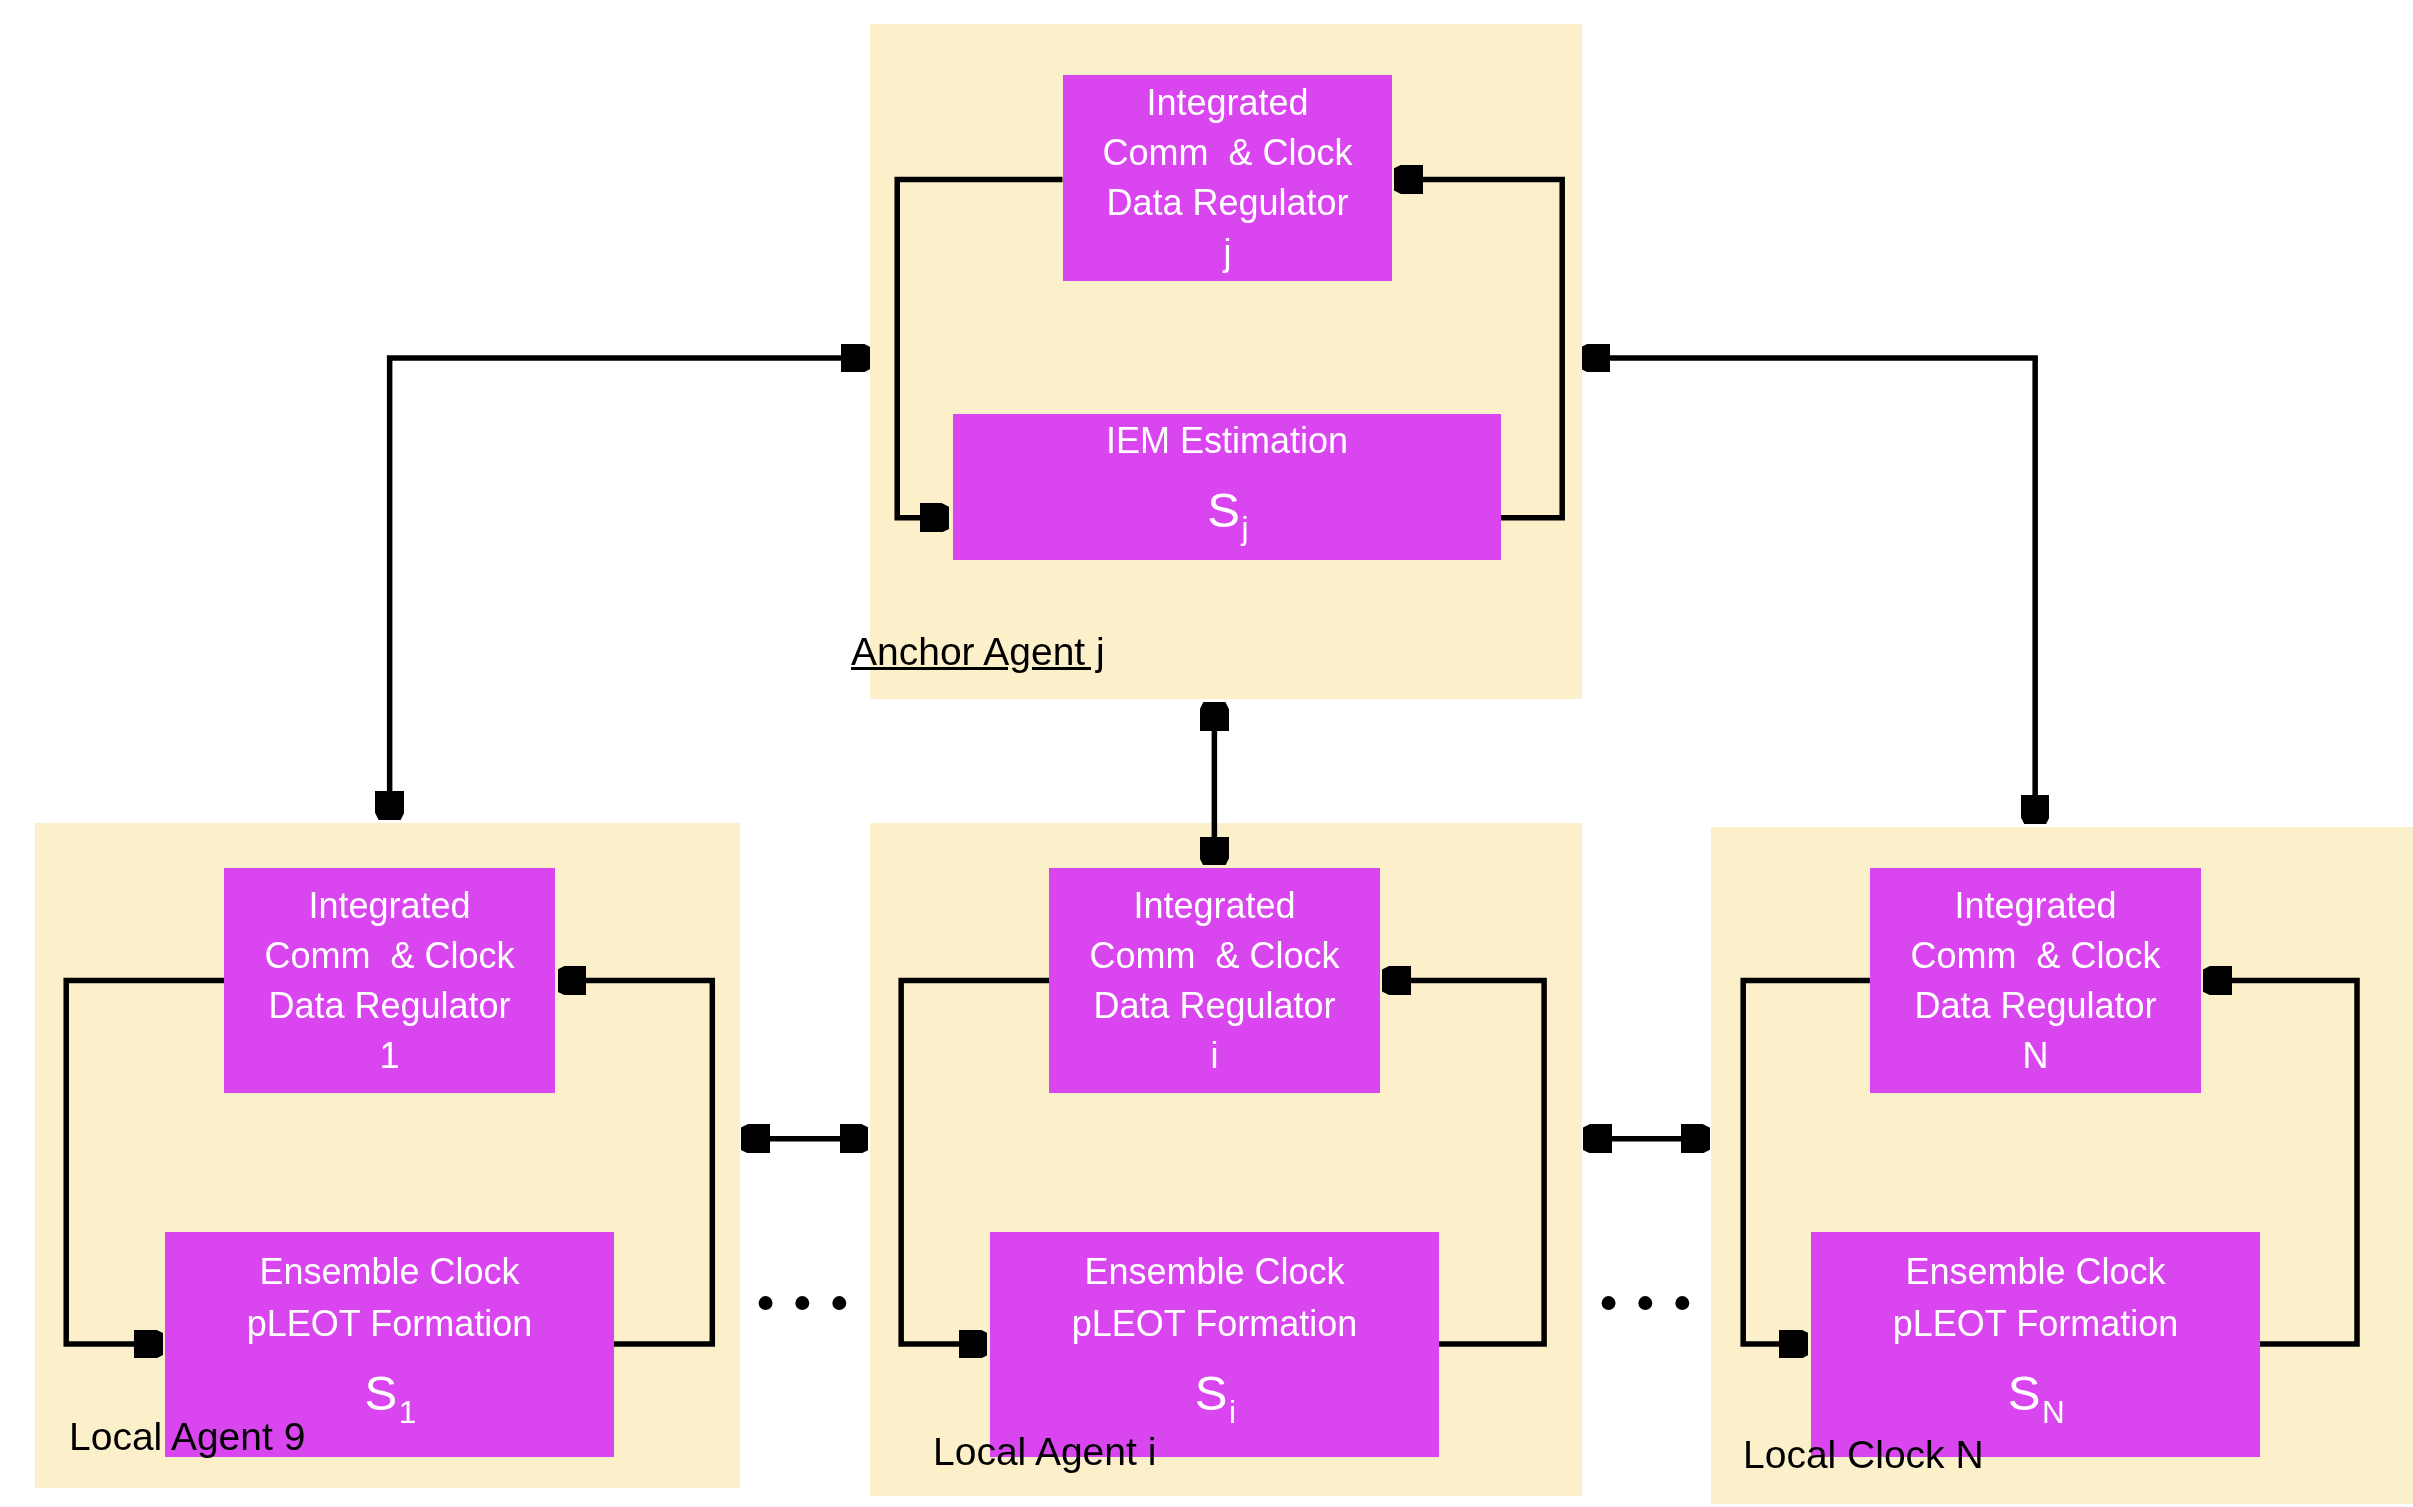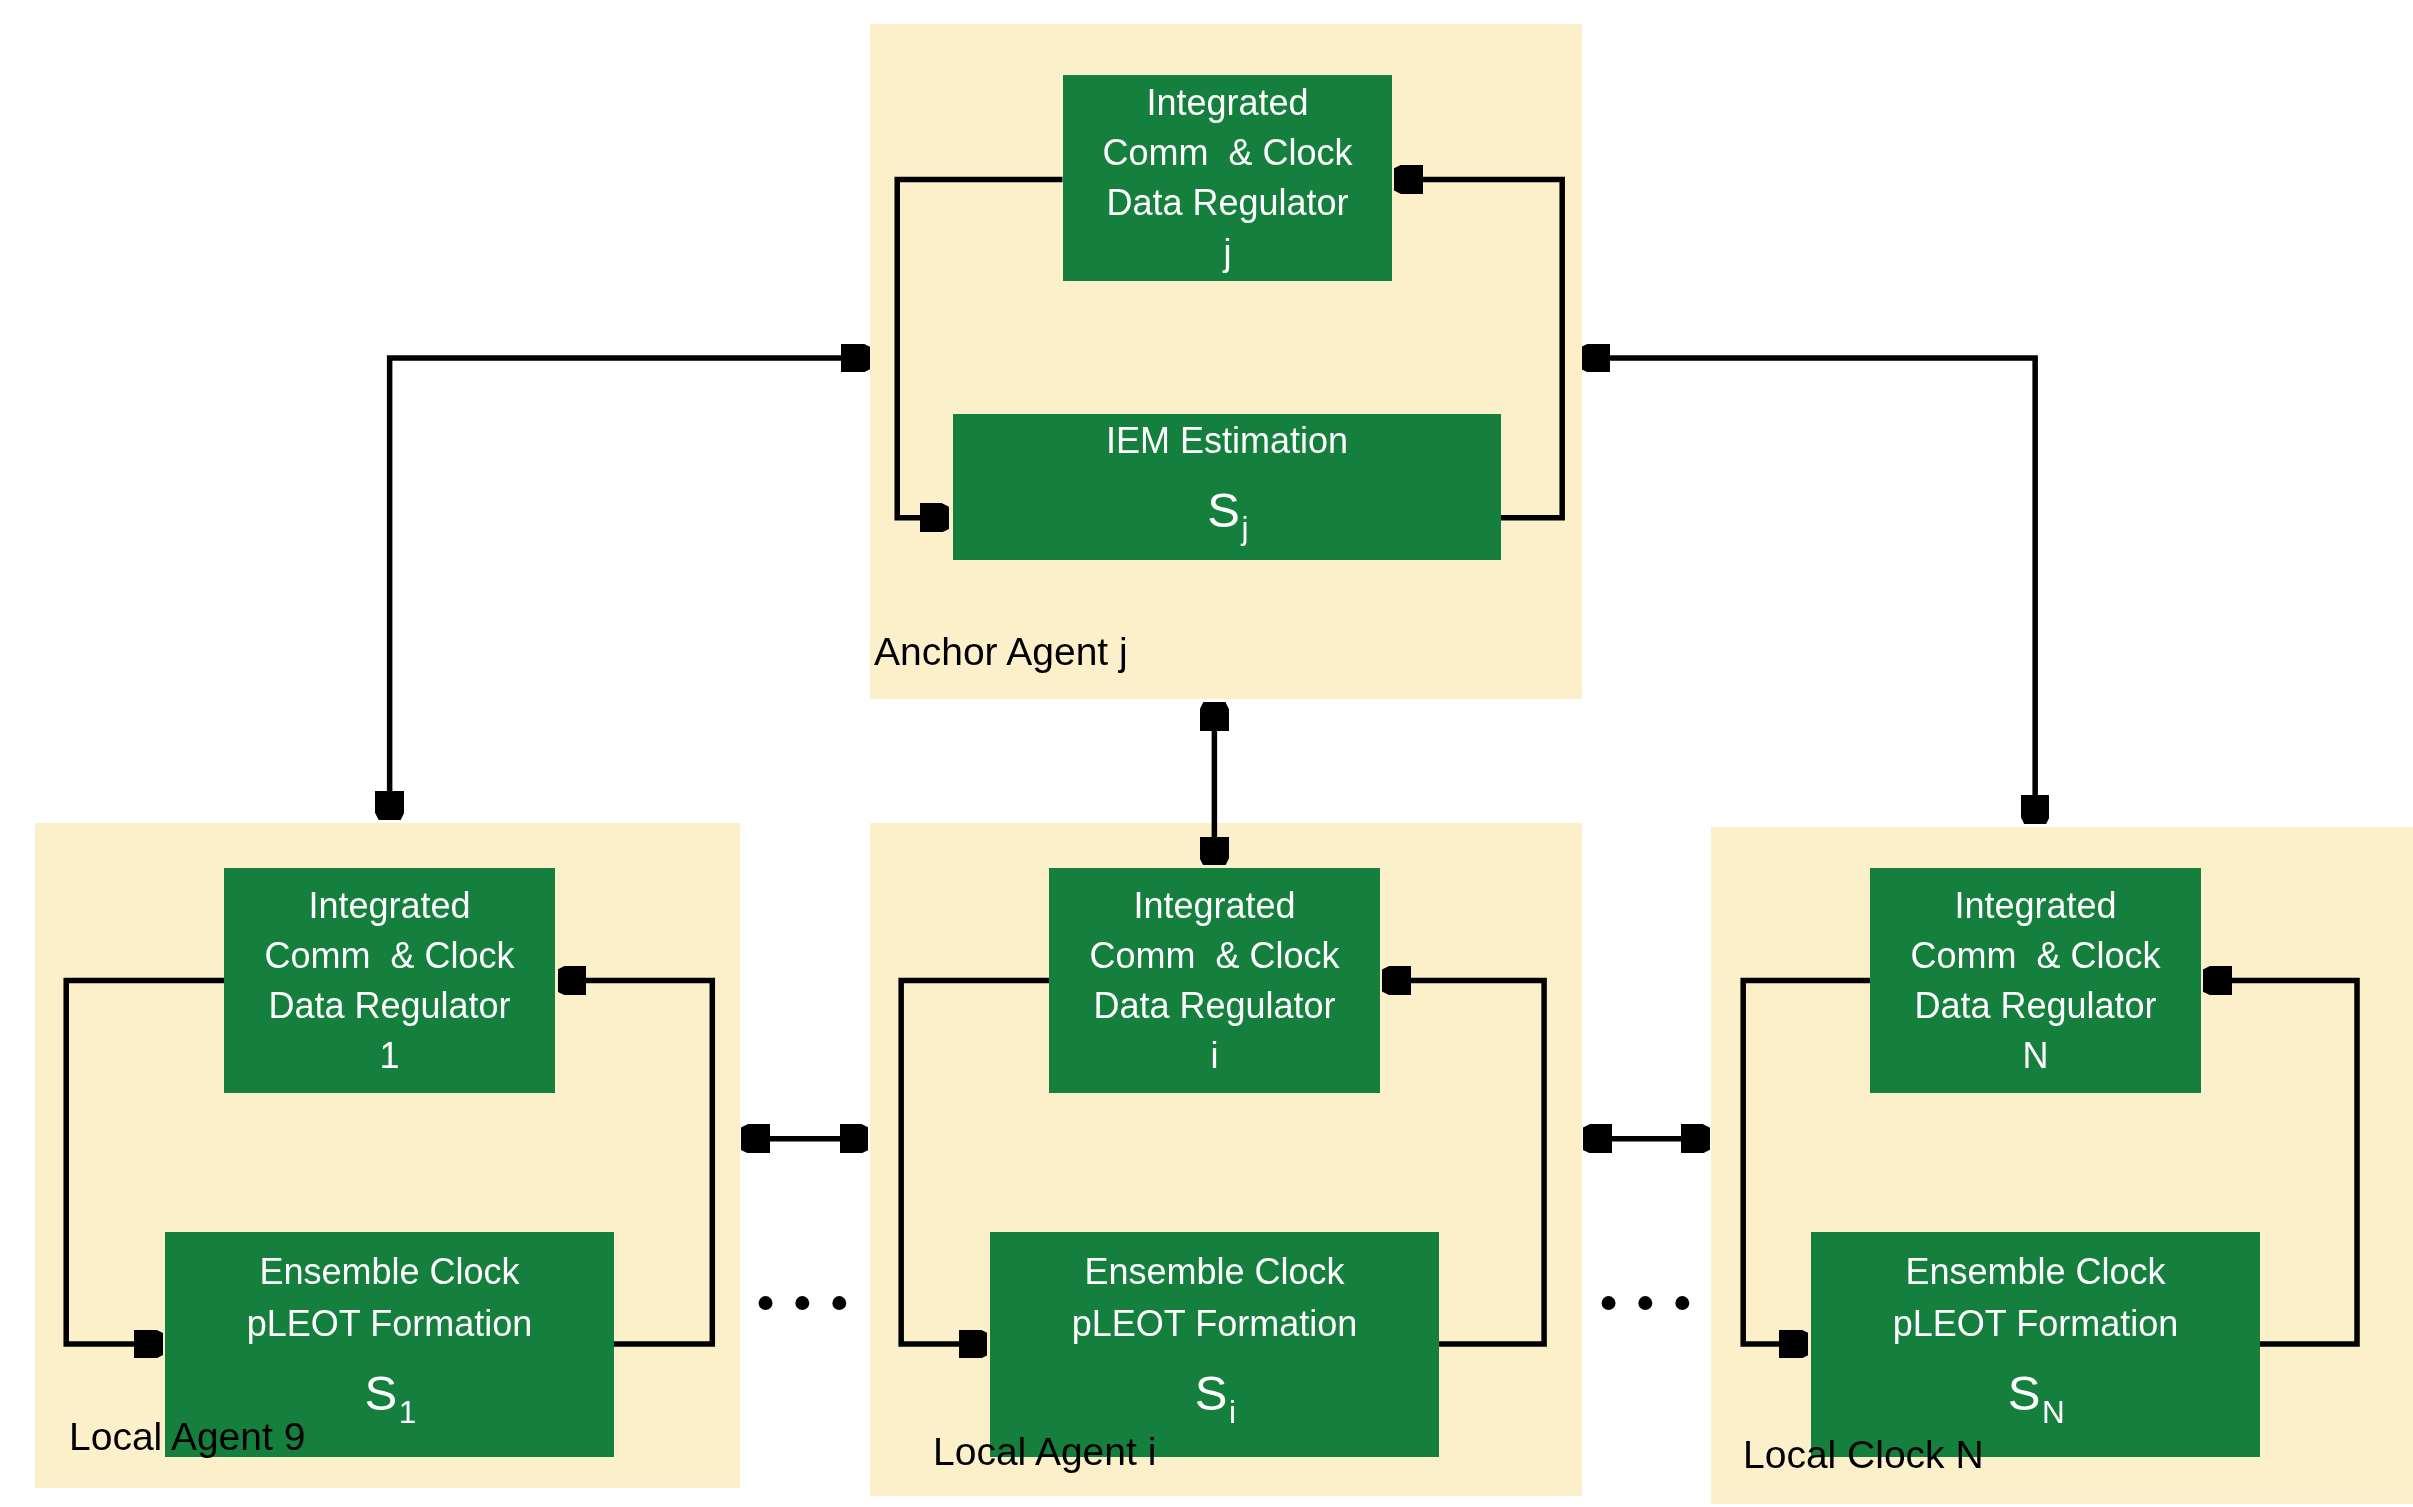--- a/index.html
+++ b/index.html
@@ -12,21 +12,21 @@
     overflow: hidden;
   }
   .panel { position: absolute; background: #FCF0CA; }
   #panel-anchor { left: 870px; top: 23.6px;   width: 712px; height: 675px; }
   #panel-a1     { left: 35px;   top: 823px; width: 705px; height: 665px; }
   #panel-ai     { left: 870px; top: 823px; width: 712px; height: 673px; }
   #panel-aN     { left: 1711px; top: 827px; width: 702px; height: 677px; }
 
   .block {
     position: absolute;
-    background: #15803d;
+    background: #d946ef;
     color: #ffffff;
     display: flex;
     flex-direction: column;
     align-items: center;
     justify-content: center;
     text-align: center;
   }
   .bline { font-size: 36px; line-height: 50px; white-space: pre-wrap; }
   .wide .bline { line-height: 52px; }
   .srow  { line-height: 87px; font-size: 49px; }
@@ -36,21 +36,21 @@
   #block-reg-anchor { left: 1063px; top: 75px;   width: 329px; height: 206px; }
   #block-kal-anchor { left: 953px; top: 414px;  width: 548px; height: 146px; }
   #block-reg-a1     { left: 224px;  top: 868px; width: 331px; height: 225px; }
   #block-form-a1    { left: 165px;  top: 1232px; width: 449px; height: 225px; }
   #block-reg-ai     { left: 1049px; top: 868px; width: 331px; height: 225px; }
   #block-form-ai    { left: 990px; top: 1232px; width: 449px; height: 225px; }
   #block-reg-aN     { left: 1870px; top: 868px; width: 331px; height: 225px; }
   #block-form-aN    { left: 1811px; top: 1232px; width: 449px; height: 225px; }
 
   .agent-label { position: absolute; font-size: 39px; color: #000000; white-space: pre; }
-  #label-anchor { left: 874px; top: 630px;  }
+  #label-anchor { left: 851px; top: 630px; text-decoration: underline;  }
   #label-a1     { left: 69px;   top: 1415px; }
   #label-ai     { left: 905px; top: 1430px; margin-left: 28px; }
   #label-aN     { left: 1743px; top: 1433px; }
 
   .dots {
     position: absolute;
     font-size: 49px;
     font-weight: 700;
     color: #000000;
     transform: translateX(-50%);

